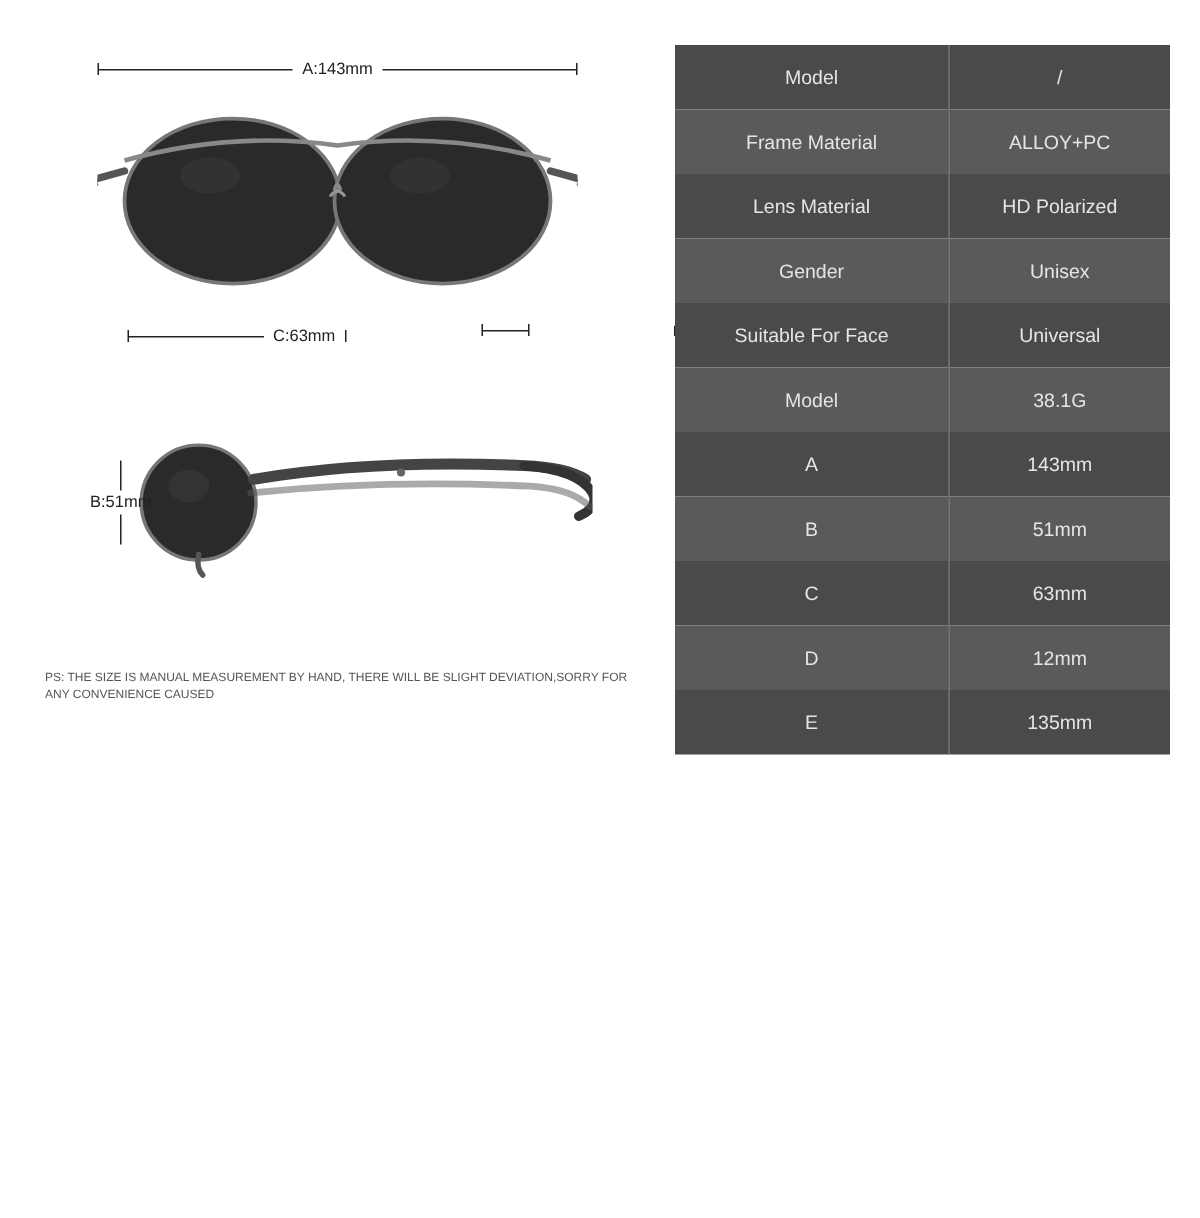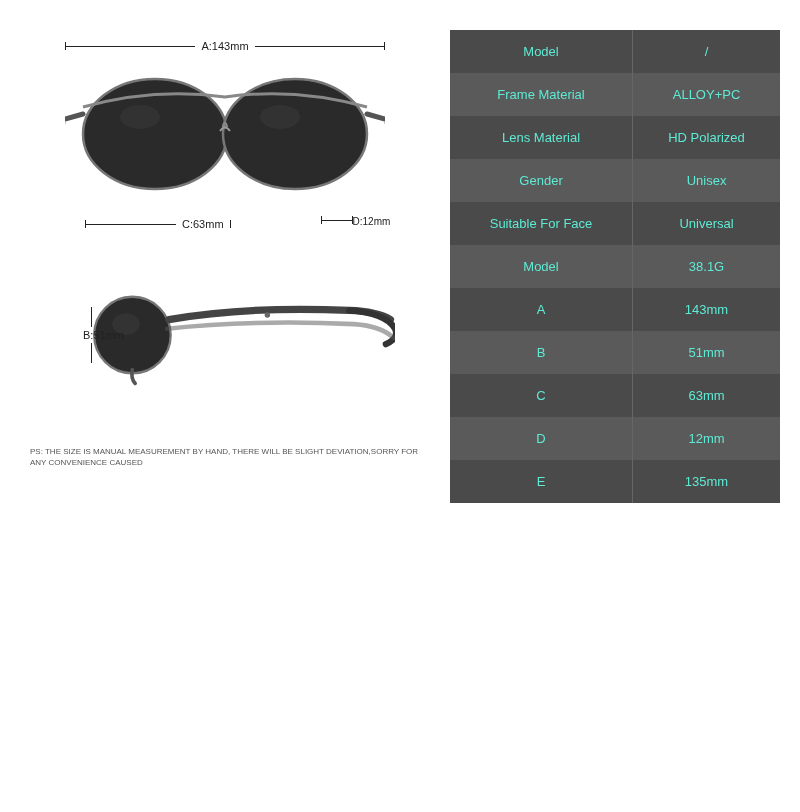--- a/index.html
+++ b/index.html
@@ -122,21 +122,21 @@
     .specs-table tr:nth-child(odd) {
       background: #4a4a4a;
     }
 
     .specs-table tr:nth-child(even) {
       background: #5a5a5a;
     }
 
     .specs-table td {
       padding: 14px 16px;
-      color: #5eead4;
+      color: #e5e5e5;
       font-size: 13px;
       text-align: center;
       border: none;
     }
 
     .specs-table td:first-child {
       border-right: 1px solid #666;
       font-weight: normal;
     }
 
@@ -194,32 +194,32 @@
           <div style="width:90px; height:1px; background:#222;"></div>
           <span style="font-size:11px; color:#222; padding:0 6px;">C:63mm</span>
           <div style="width:1px; height:8px; background:#222;"></div>
         </div>
 
         <div style="display:flex; align-items:center; margin-top:0px; margin-left:90px;">
           <div style="width:1px; height:8px; background:#222;"></div>
           <div style="width:30px; height:1px; background:#222;"></div>
           <div style="width:1px; height:8px; background:#222;"></div>
         </div>
-        <div style="font-size:10px; color:#222;">D:12mm</div>
+        <div style="margin-left:96px; font-size:10px; color:#222;">D:12mm</div>
       </div>
     </div>
 
     <div class="side-section" style="margin-top:20px;">
 
 
       <div class="glasses-side">
 
         <div style="position:absolute; left:5px; top:0; bottom:0; display:flex; flex-direction:column; align-items:center; justify-content:center;">
           <div style="width:1px; height:20px; background:#222;"></div>
-          <span style="font-size:11px; color:#222; writing-mode:horizontal-tb; white-space:nowrap; padding:2px 0;margin-left:23px;">B:51mm</span>
+          <span style="font-size:11px; color:#222; writing-mode:horizontal-tb; white-space:nowrap; padding:2px 0;">B:51mm</span>
           <div style="width:1px; height:20px; background:#222;"></div>
 
         </div>
         <svg width="320" height="125" viewBox="0 0 340 125" style="margin-left:30px;">
 
           <ellipse cx="52" cy="62" rx="42" ry="42" fill="#2a2a2a" stroke="#777" stroke-width="2.5"></ellipse>
 
           <ellipse cx="45" cy="50" rx="15" ry="12" fill="#3a3a3a" opacity="0.6"></ellipse>
 
           <path d="M92 45 Q180 30 290 35 Q320 36 335 45" fill="none" stroke="#444" stroke-width="8" stroke-linecap="round"></path>

